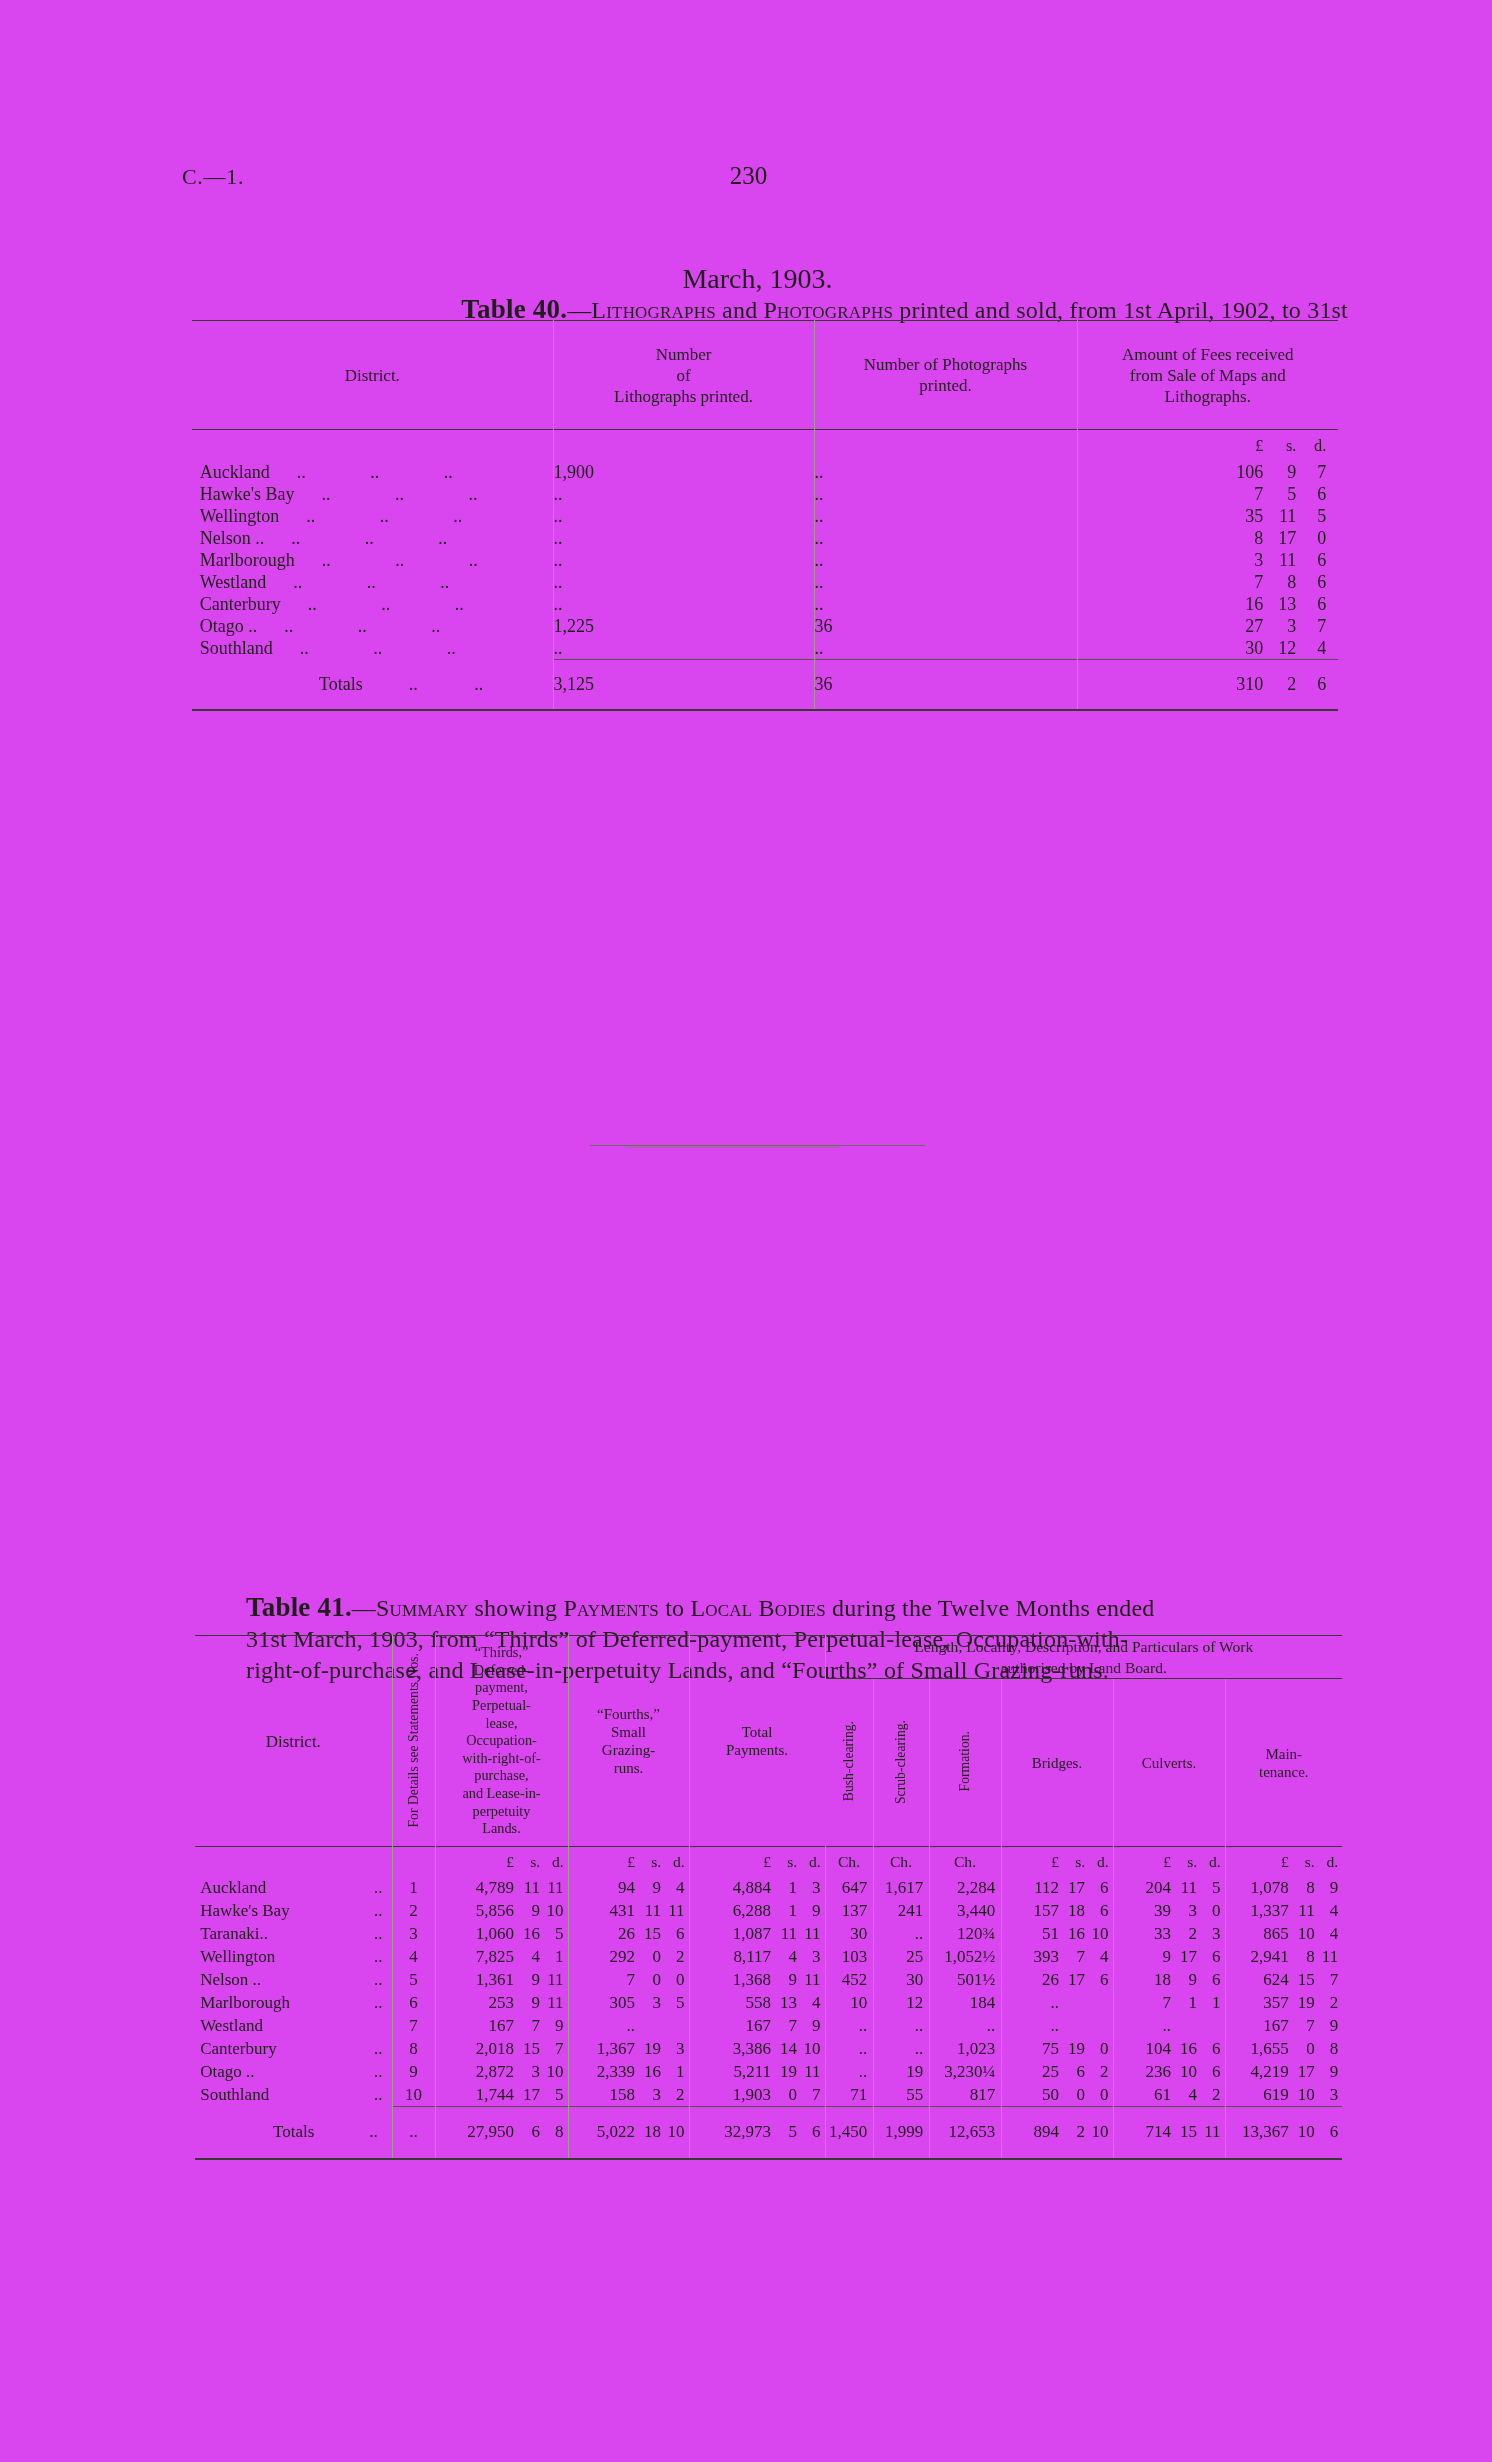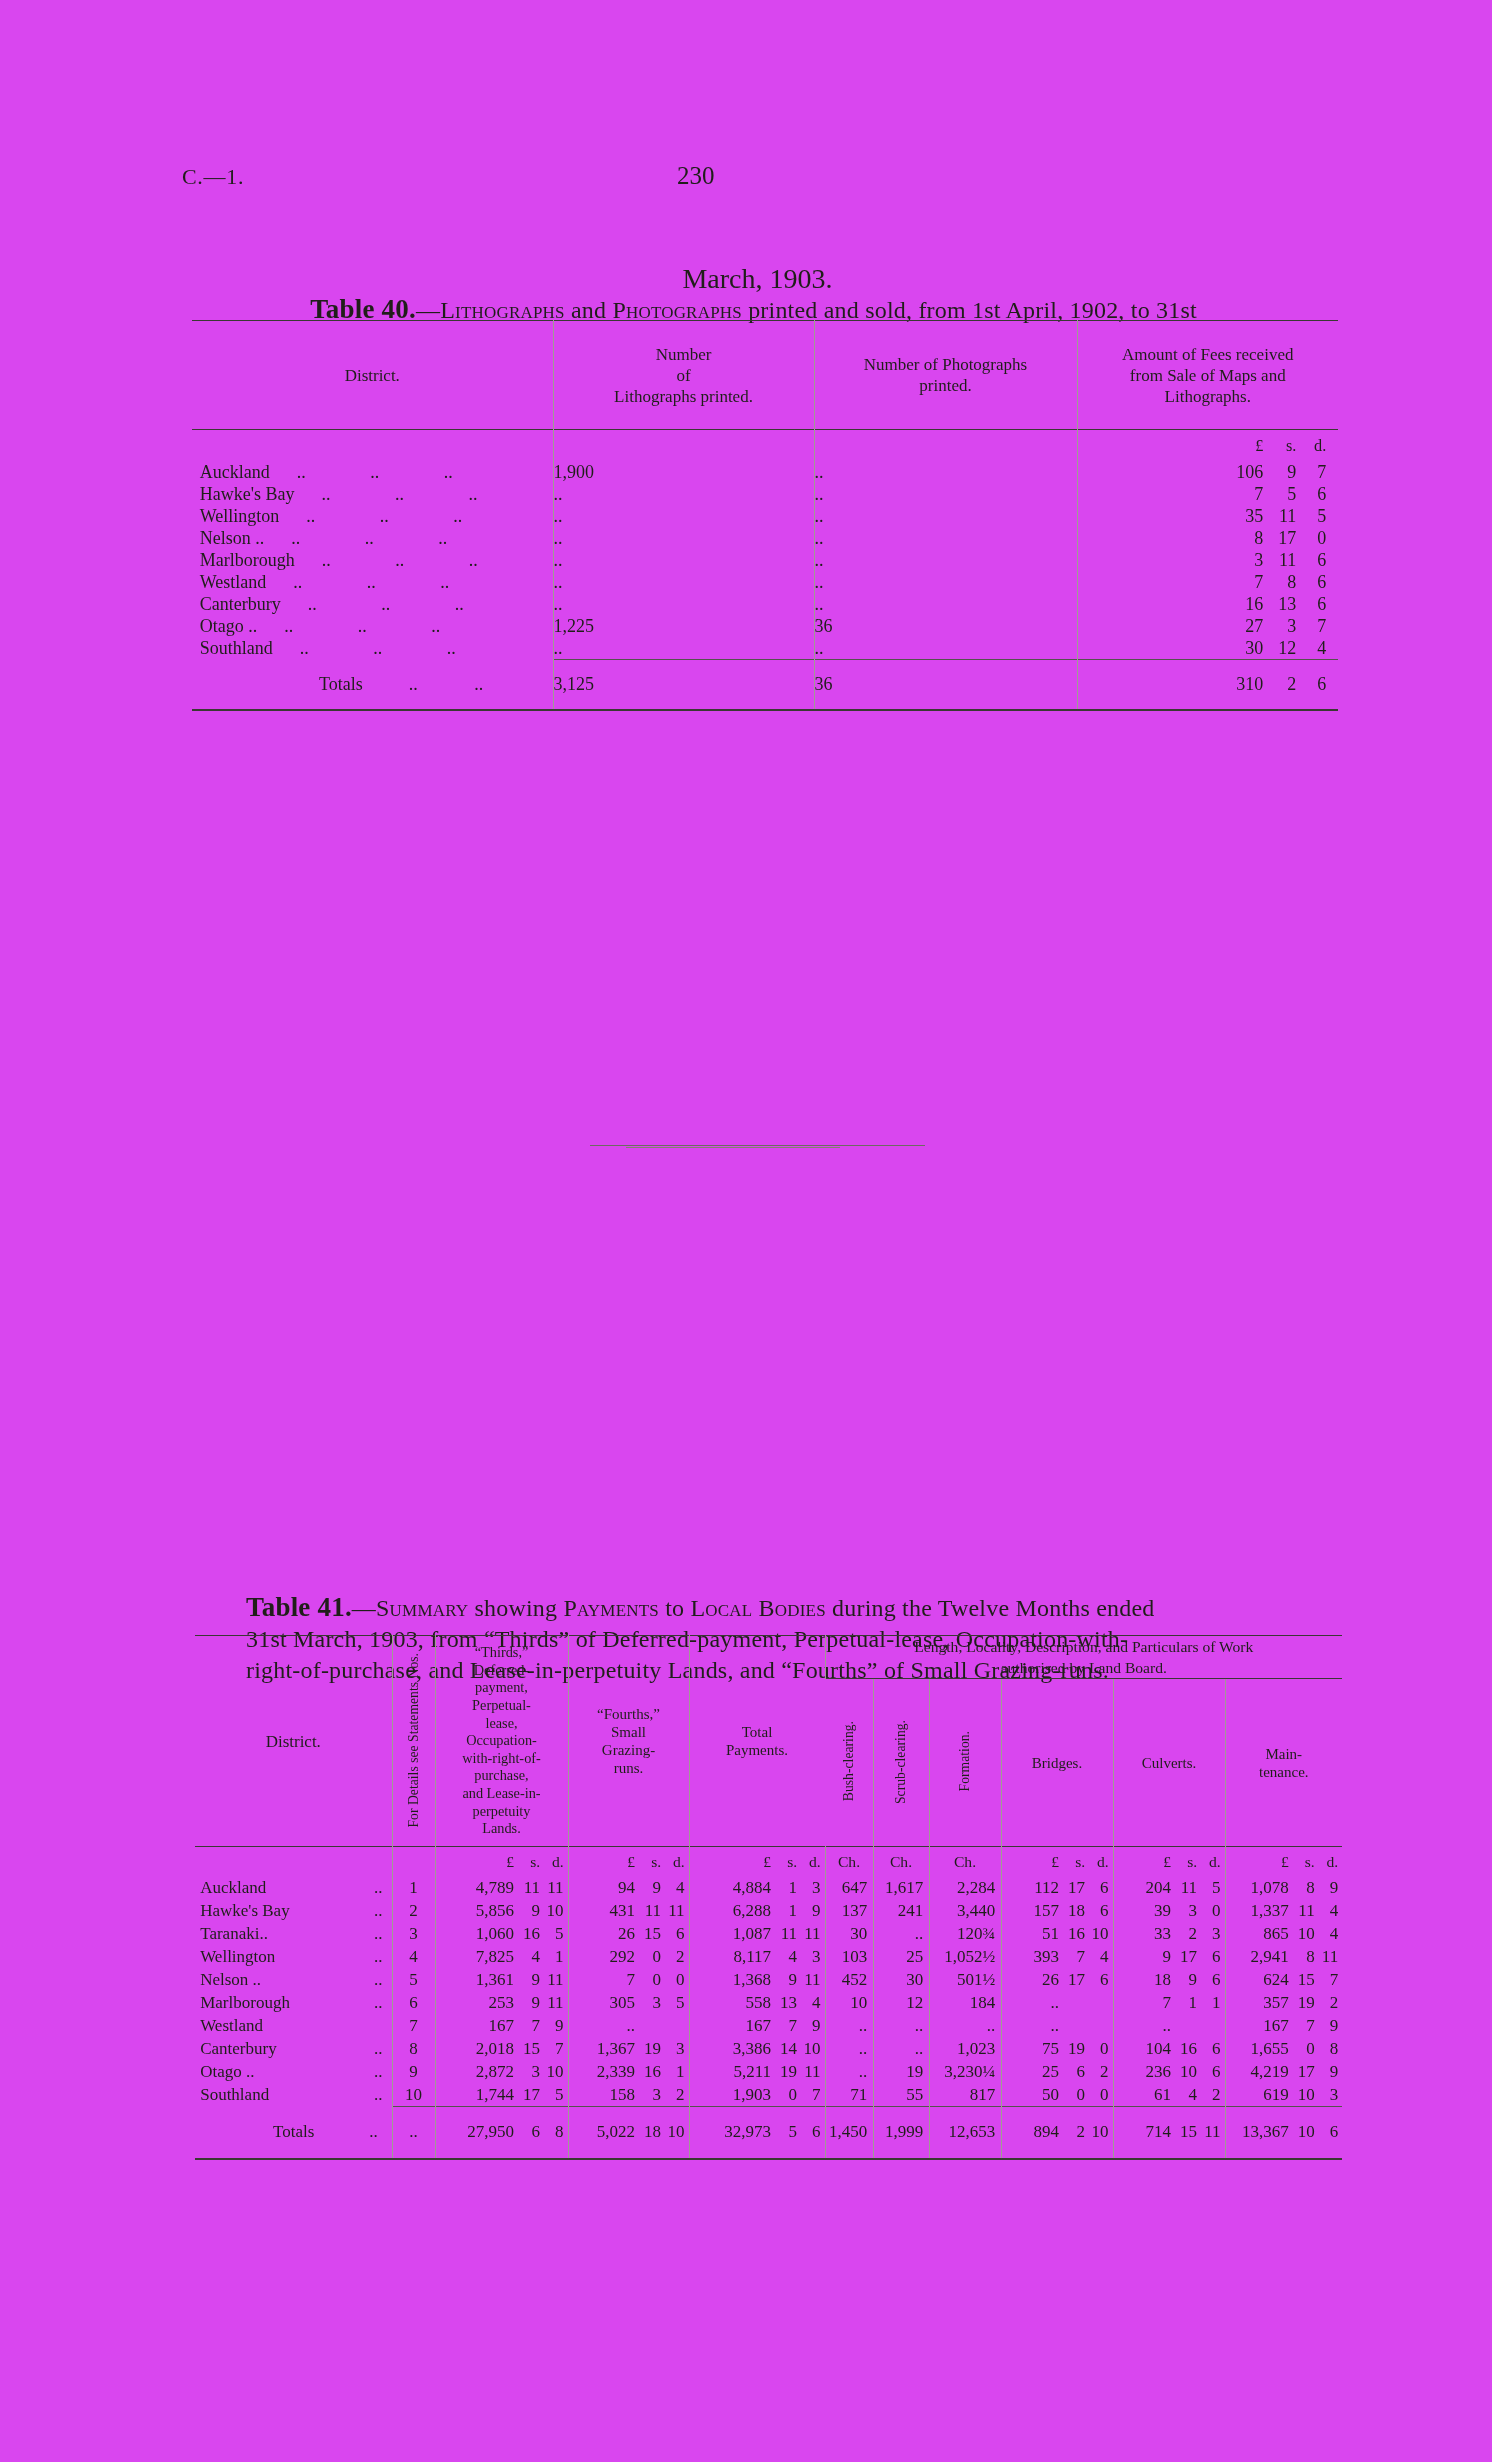--- a/index.html
+++ b/index.html
@@ -2,27 +2,27 @@
 <html style="font-size:10.4px"><head>
 <meta charset="utf-8">
 <style>
   * { margin:0; padding:0; box-sizing:border-box; }
   html,body { width:1492px; height:2462px; }
   body { background:#f2f1ec; font-family:"Liberation Serif","DejaVu Serif",serif; }
   .page { position:relative; width:1492px; height:2462px; background:#d946ef; color:#201e1a; overflow:hidden; }
 
   
   .doc-ref { position:absolute; left:182px; top:164px; font-size:22px; letter-spacing:0.7px; }
-  .page-num { position:absolute; left:677px; top:162px; width:143px; text-align:left; font-size:25px; }
+  .page-num { position:absolute; left:677px; top:162px; width:143px; text-align:center; font-size:25px; }
 
   
   .caption { position:absolute; white-space:pre-line; font-size:24px; line-height:31px; letter-spacing:0.2px; }
   .caption .b { font-weight:bold; font-size:27px; }
   .caption .sc { font-variant:small-caps; }
-  .cap40 { left:167px; top:232px; width:1173px; text-align:center; }
+  .cap40 { left:175px; top:232px; width:1173px; text-align:right; }
   .cap40-l2 { position:absolute; left:171px; top:263px; width:1173px; text-align:center; font-size:28px; }
   .cap41 { left:184px; top:1530px; width:1173px; text-align:left; padding-left:62px; text-indent:-62px; }
 
   
   .sheet-table { position:absolute; border-collapse:collapse; table-layout:fixed; }
   .sheet-table th, .sheet-table td { padding:0; font-weight:normal; overflow:hidden; border-left:0.7px solid #a09c93; }
   .sheet-table th:first-child, .sheet-table td:first-child { border-left:none; }
   .sheet-table thead { border-bottom:1.3px solid #3a3833; }
   .sheet-table { border-top:1.3px solid #3a3833; }
   .hdr { white-space:pre-line; text-align:center; vertical-align:middle; font-size:17px; line-height:21px; }

